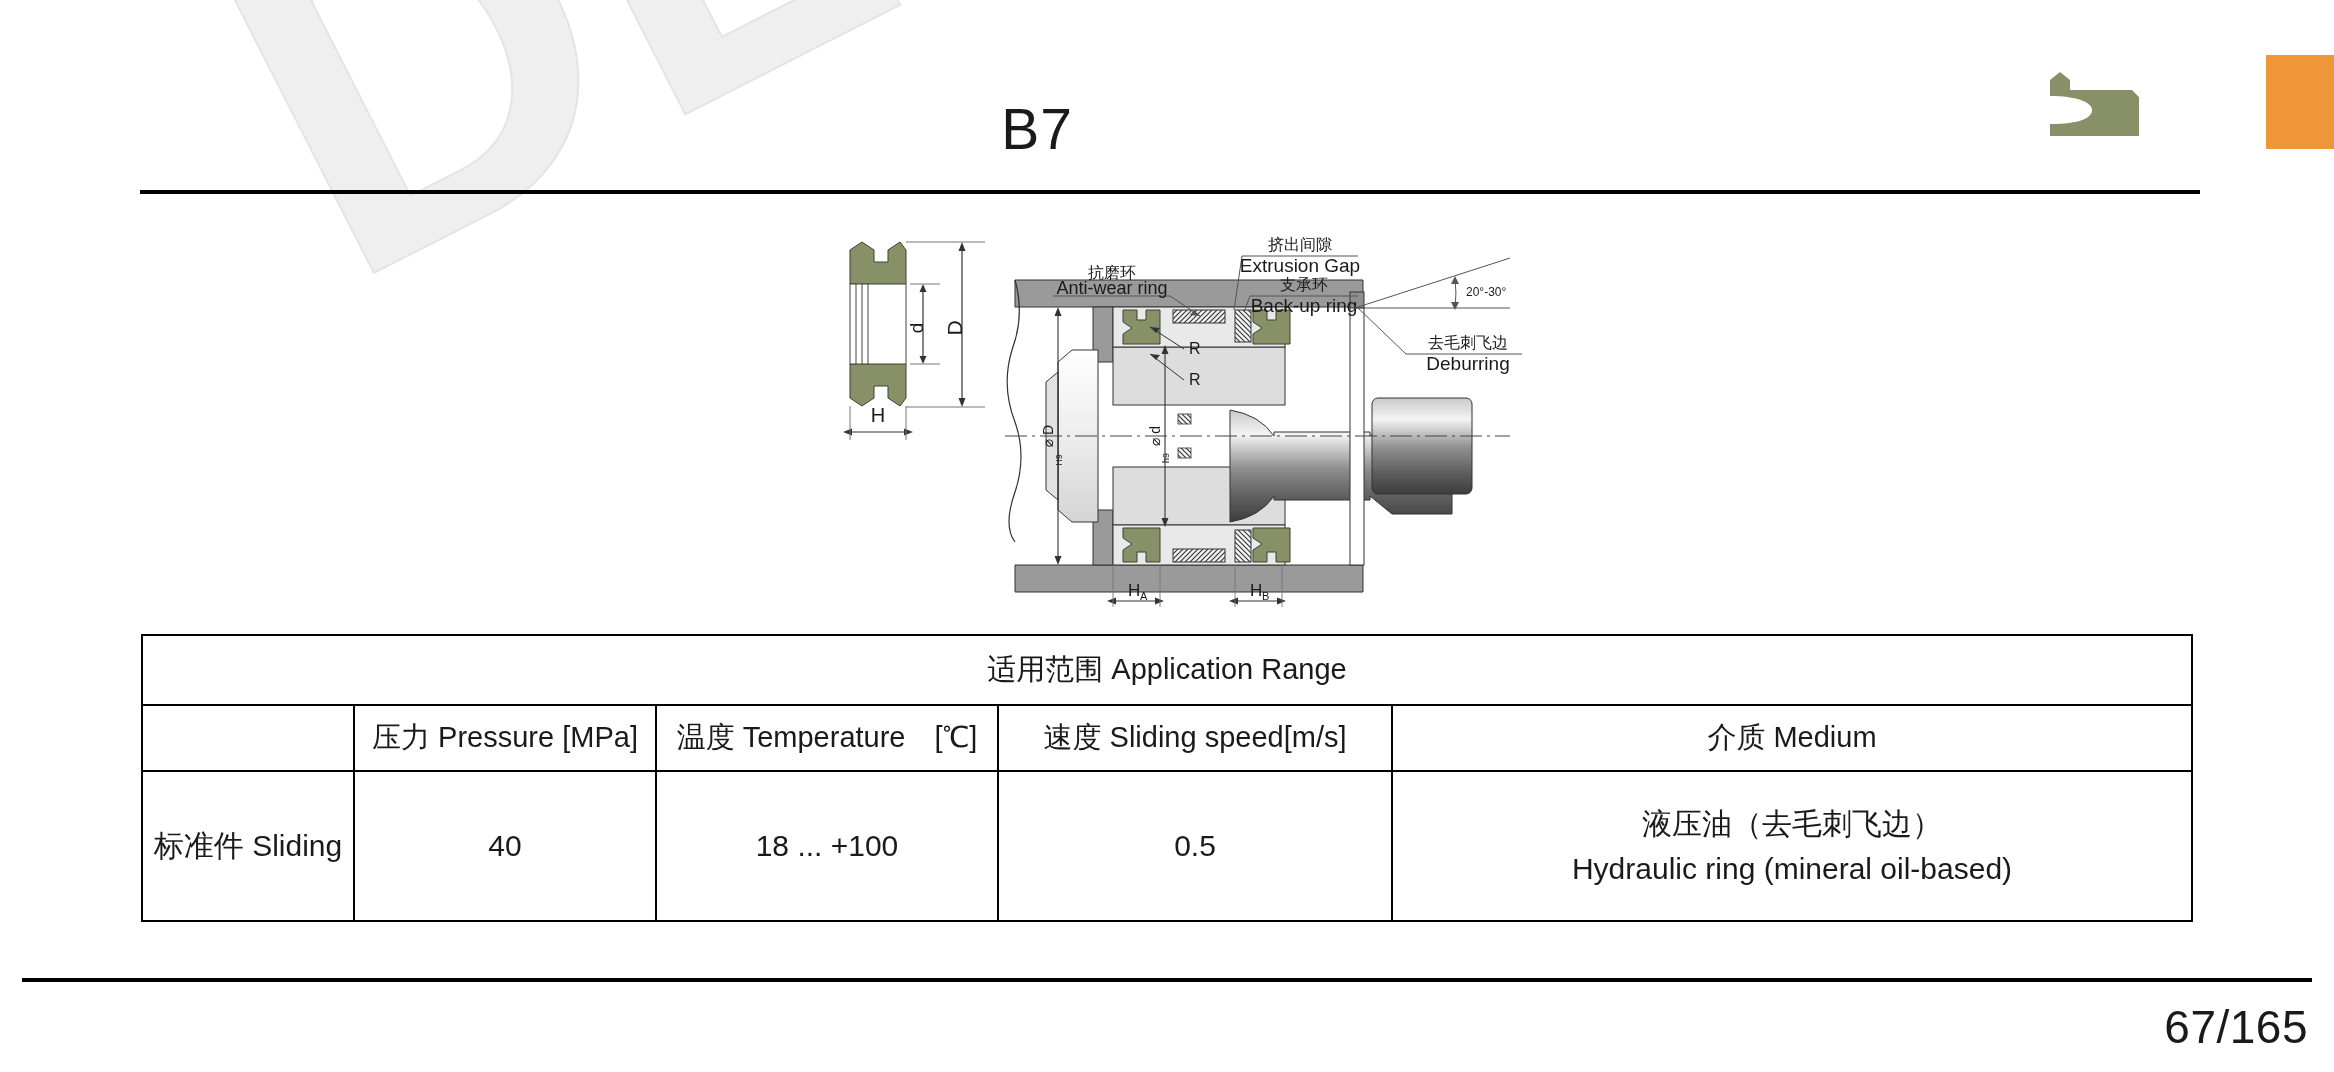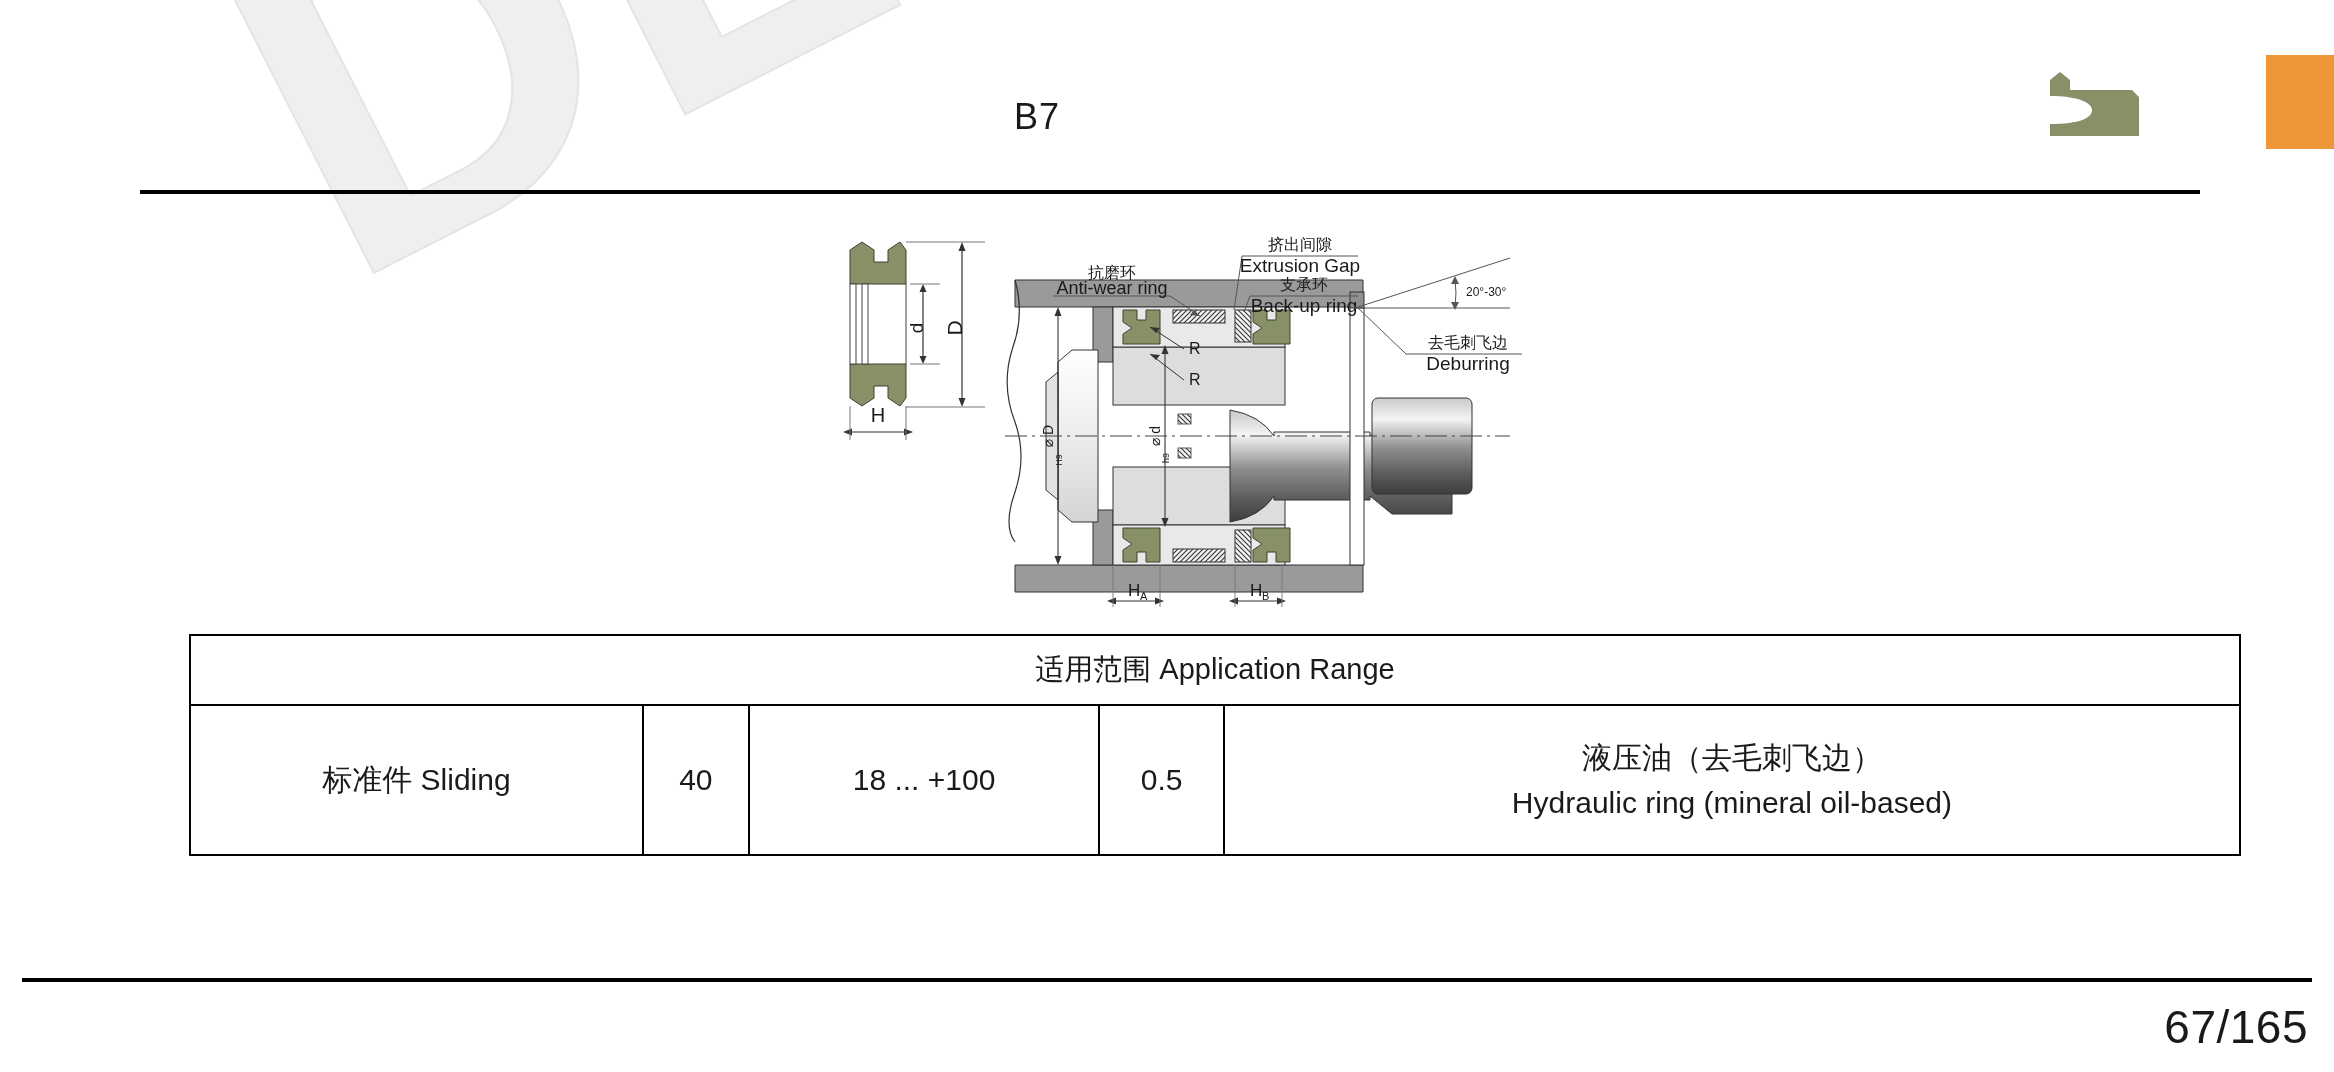--- a/index.html
+++ b/index.html
@@ -34,21 +34,21 @@
     line-height: 1;
     white-space: nowrap;
   }
 
   
   #page-title {
     position: absolute;
     left: 0; top: 96px;
     width: 2074px;
     text-align: center;
-    font-size: 36px;
+    font-size: 57px;
     font-weight: 400;
     letter-spacing: 1px;
     z-index: 4;
   }
   #header-rule {
     position: absolute;
     left: 140px; top: 190px;
     width: 2060px; height: 4px;
     background: #000;
     z-index: 4;
@@ -77,21 +77,20 @@
   #diagram svg { display: block; }
 
   
   #spec-table {
     position: absolute;
     left: 141px; top: 634px;
     width: 2052px;
     border-collapse: collapse;
     background: #fff;
     z-index: 4;
-    margin-left: 48px;
   }
   #spec-table td {
     border: 2px solid #000;
     text-align: center;
     vertical-align: middle;
     font-size: 28px;
     font-weight: 400;
     padding: 0 6px;
     color: #1a1a1a;
   }
@@ -321,20 +320,27 @@
   </g>
   </g>
 </svg>
 </div>
 
 <table id="spec-table">
   <tbody>
       <tr class="title-row">
     <td colspan="5">适用范围 Application Range</td>
   </tr>
+  <tr class="head-row">
+    <td style="width:198px" class="blank-cell"></td>
+    <td style="width:288px">压力 Pressure [MPa]</td>
+    <td style="width:328px">温度 Temperature　[℃]</td>
+    <td style="width:380px">速度 Sliding speed[m/s]</td>
+    <td>介质 Medium</td>
+  </tr>
   <tr class="data-row">
     <td>标准件 Sliding</td>
     <td>40</td>
     <td>18 ... +100</td>
     <td>0.5</td>
     <td>
       <span class="medium-line">液压油（去毛刺飞边）</span>
       <span class="medium-line">Hydraulic ring (mineral oil-based)</span>
     </td>
   </tr>

